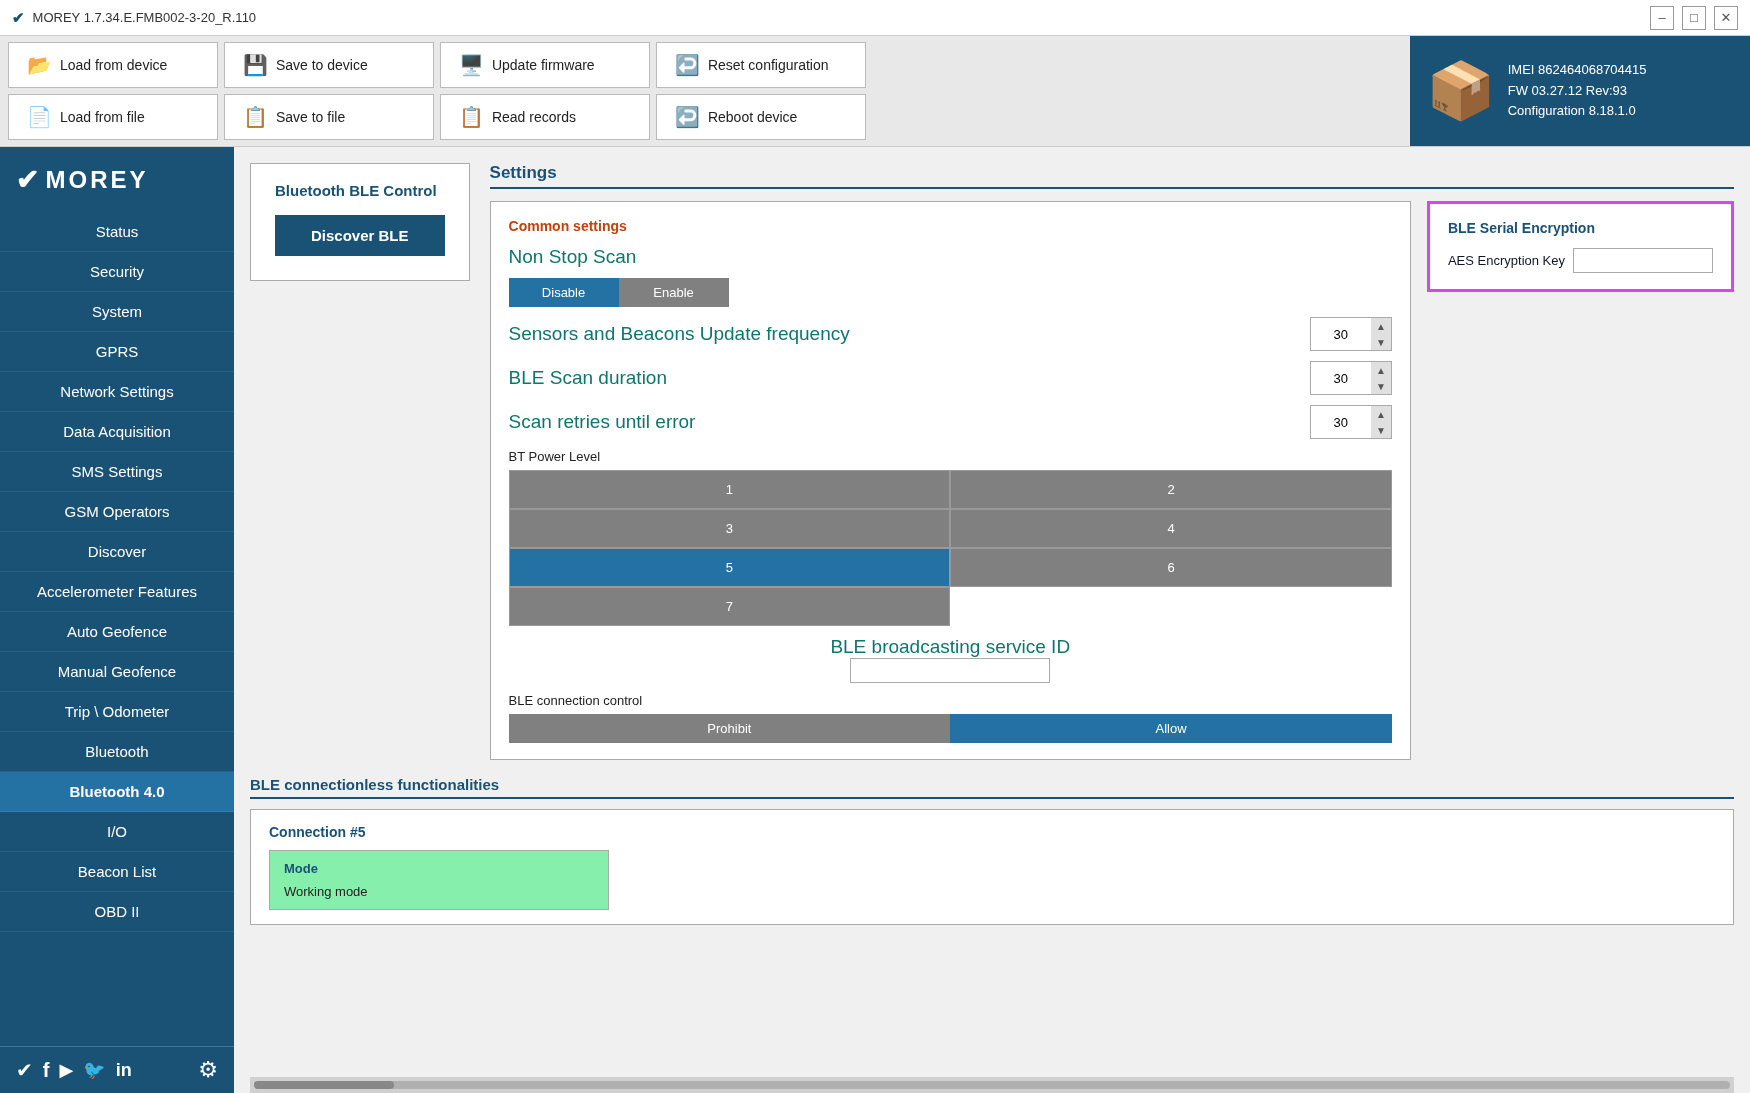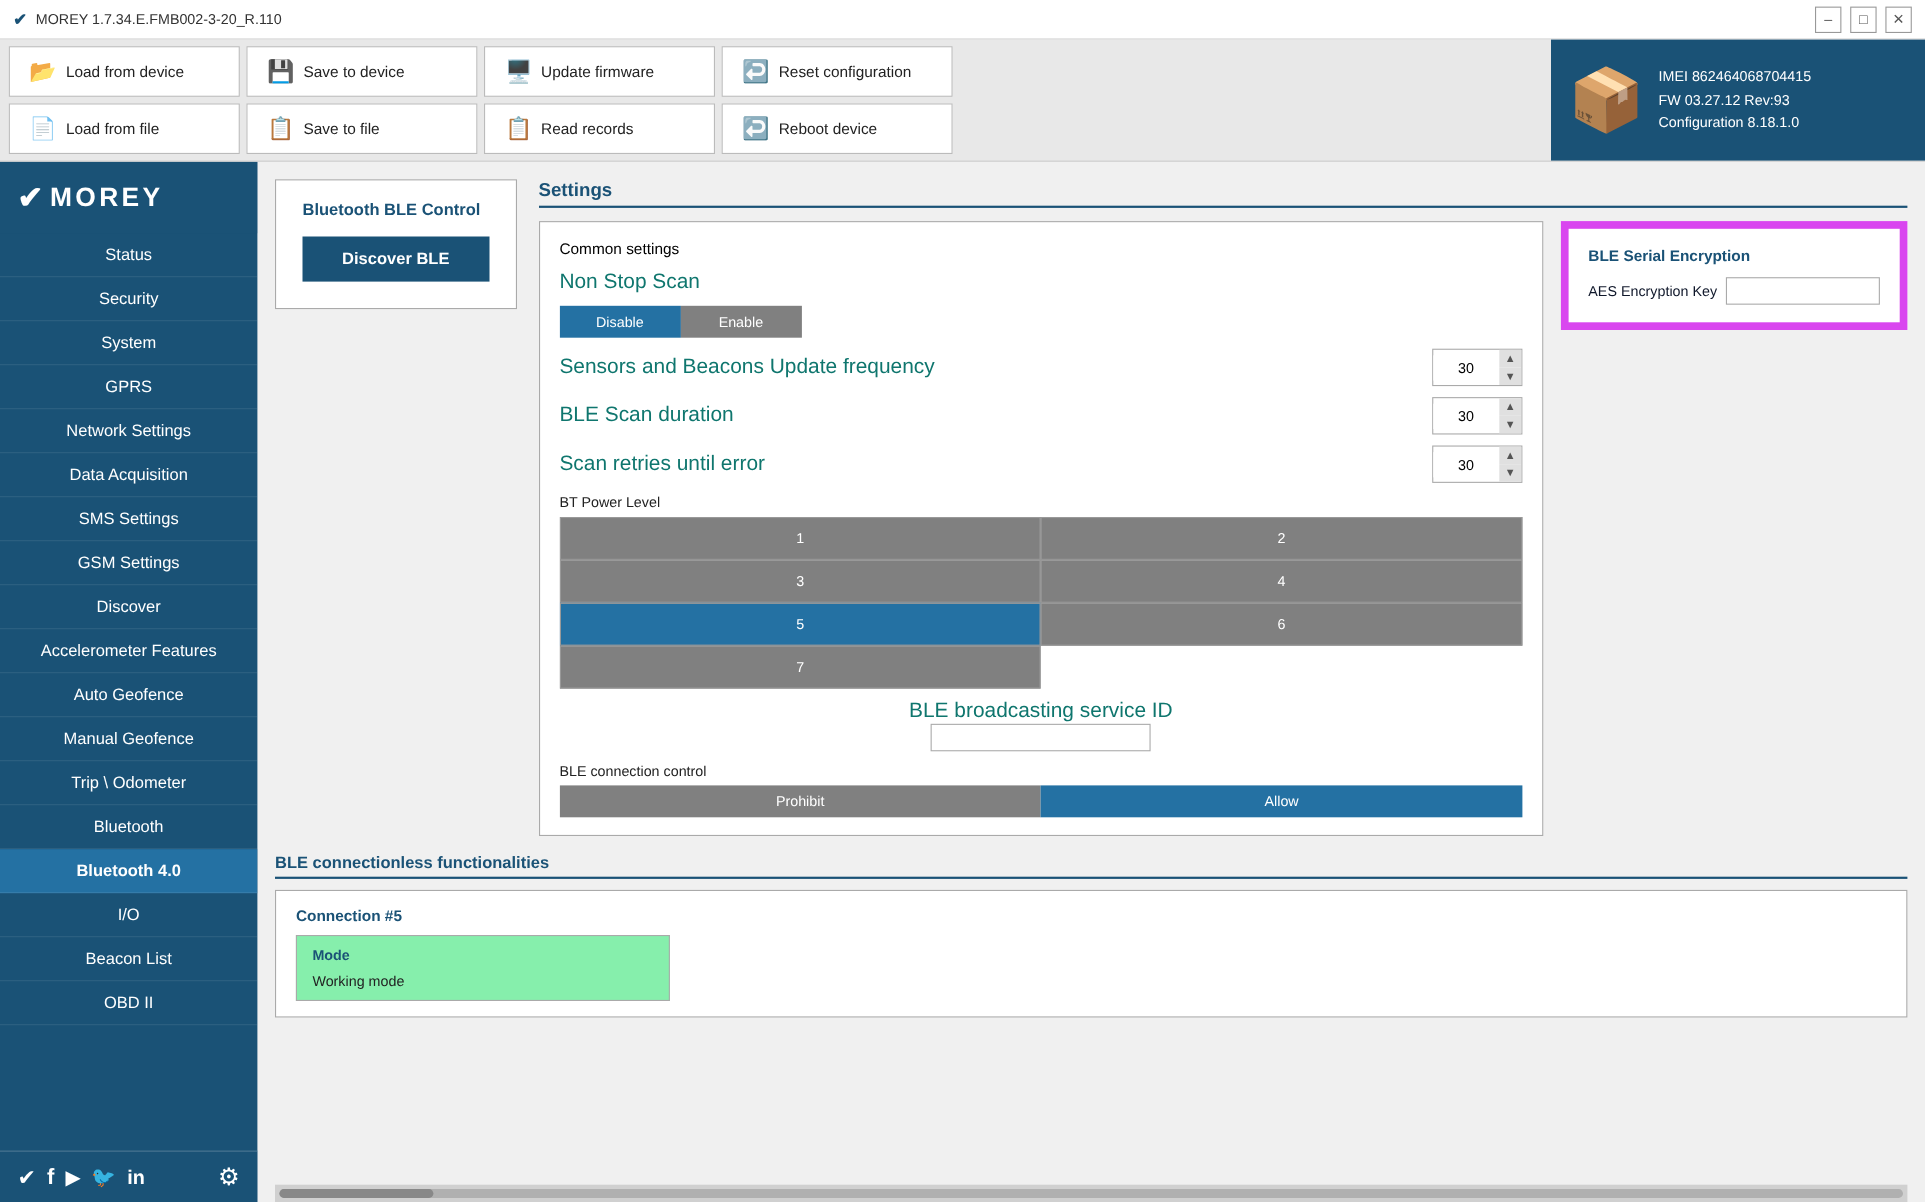--- a/index.html
+++ b/index.html
@@ -89,21 +89,21 @@
       border-bottom: 2px solid #1a5276;
     }
 
     .common-settings-box {
       border: 1px solid #aaa;
       padding: 16px 18px;
       background: white;
       flex: 1;
     }
     .common-settings-title {
-      font-size: 14px; font-weight: normal; color: #000000;
+      font-size: 14px; font-weight: bold; color: #c2410c;
       margin-bottom: 12px;
     }
     .setting-row {
       display: flex; align-items: center; justify-content: space-between;
       margin-bottom: 10px;
     }
     .setting-label { font-size: 19px; color: #0f766e; }
     .toggle-group {
       display: flex; width: 220px;
     }
@@ -150,21 +150,21 @@
     .broadcast-input {
       border: 1px solid #aaa; padding: 4px 8px; font-size: 13px;
       width: 200px; outline: none;
     }
 
     
     .connection-label { font-size: 13px; color: #222; margin-bottom: 6px; }
 
     
     .ble-serial-box {
-      border: 7px solid #d946ef;
+      border: 3px solid #d946ef;
       padding: 16px 18px;
       background: white;
       min-width: 260px;
     }
     .ble-serial-title {
       font-size: 14px; font-weight: bold; color: #1a5276;
       margin-bottom: 12px;
     }
     .aes-row { display: flex; align-items: center; gap: 8px; }
     .aes-label { font-size: 13px; color: #0f172a; }
@@ -310,21 +310,21 @@
         <span class="morey-logo-label">MOREY</span>
       </div>
       <div class="sidebar-nav">
         <button class="sidebar-item">Status</button>
         <button class="sidebar-item">Security</button>
         <button class="sidebar-item">System</button>
         <button class="sidebar-item">GPRS</button>
         <button class="sidebar-item">Network Settings</button>
         <button class="sidebar-item">Data Acquisition</button>
         <button class="sidebar-item">SMS Settings</button>
-        <button class="sidebar-item">GSM Settings</button>
+        <button class="sidebar-item">GSM Operators</button>
         <button class="sidebar-item">Discover</button>
         <button class="sidebar-item">Accelerometer Features</button>
         <button class="sidebar-item">Auto Geofence</button>
         <button class="sidebar-item">Manual Geofence</button>
         <button class="sidebar-item">Trip \ Odometer</button>
         <button class="sidebar-item">Bluetooth</button>
         <button class="sidebar-item active">Bluetooth 4.0</button>
         <button class="sidebar-item">I/O</button>
         <button class="sidebar-item">Beacon List</button>
         <button class="sidebar-item">OBD II</button>

